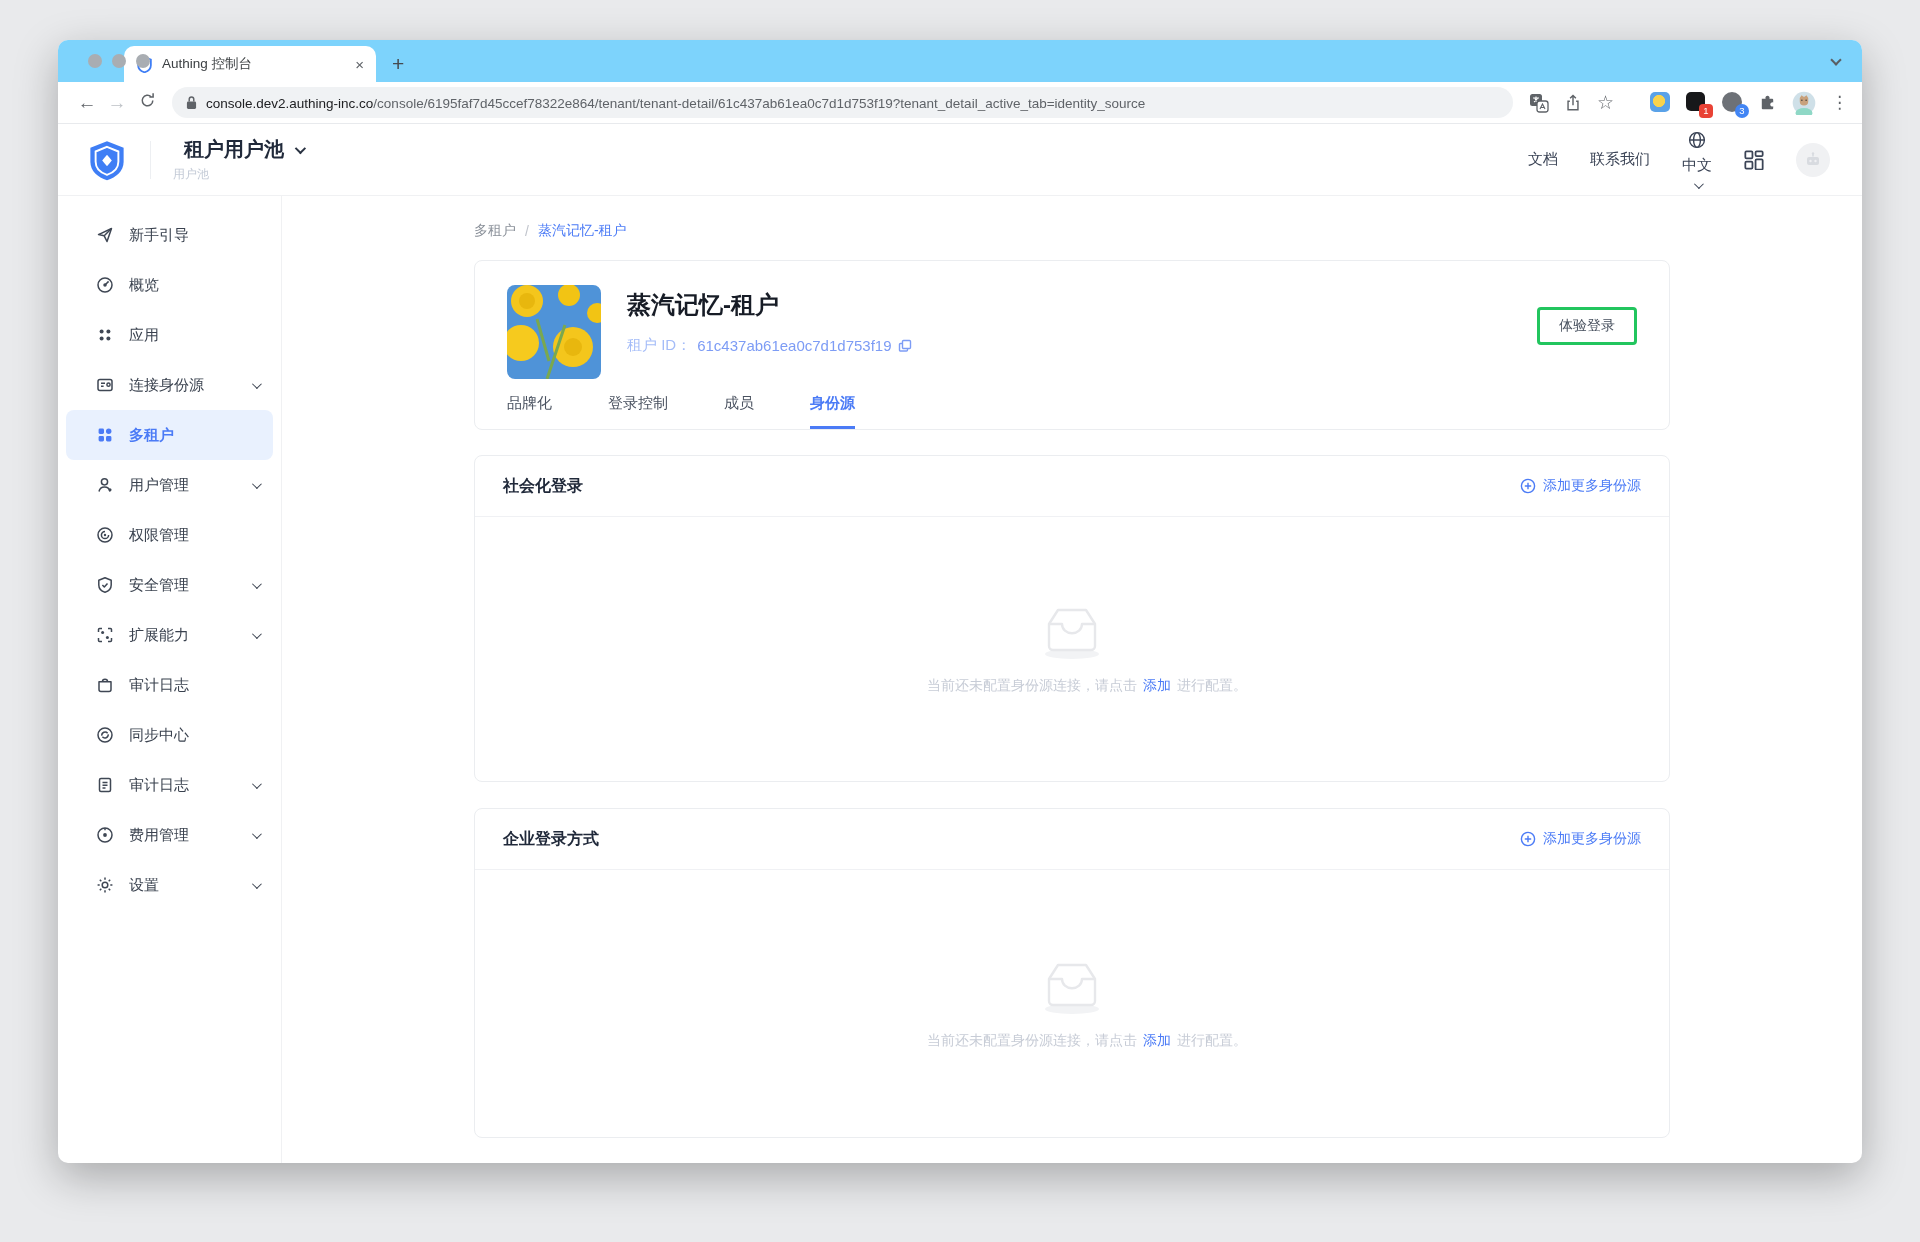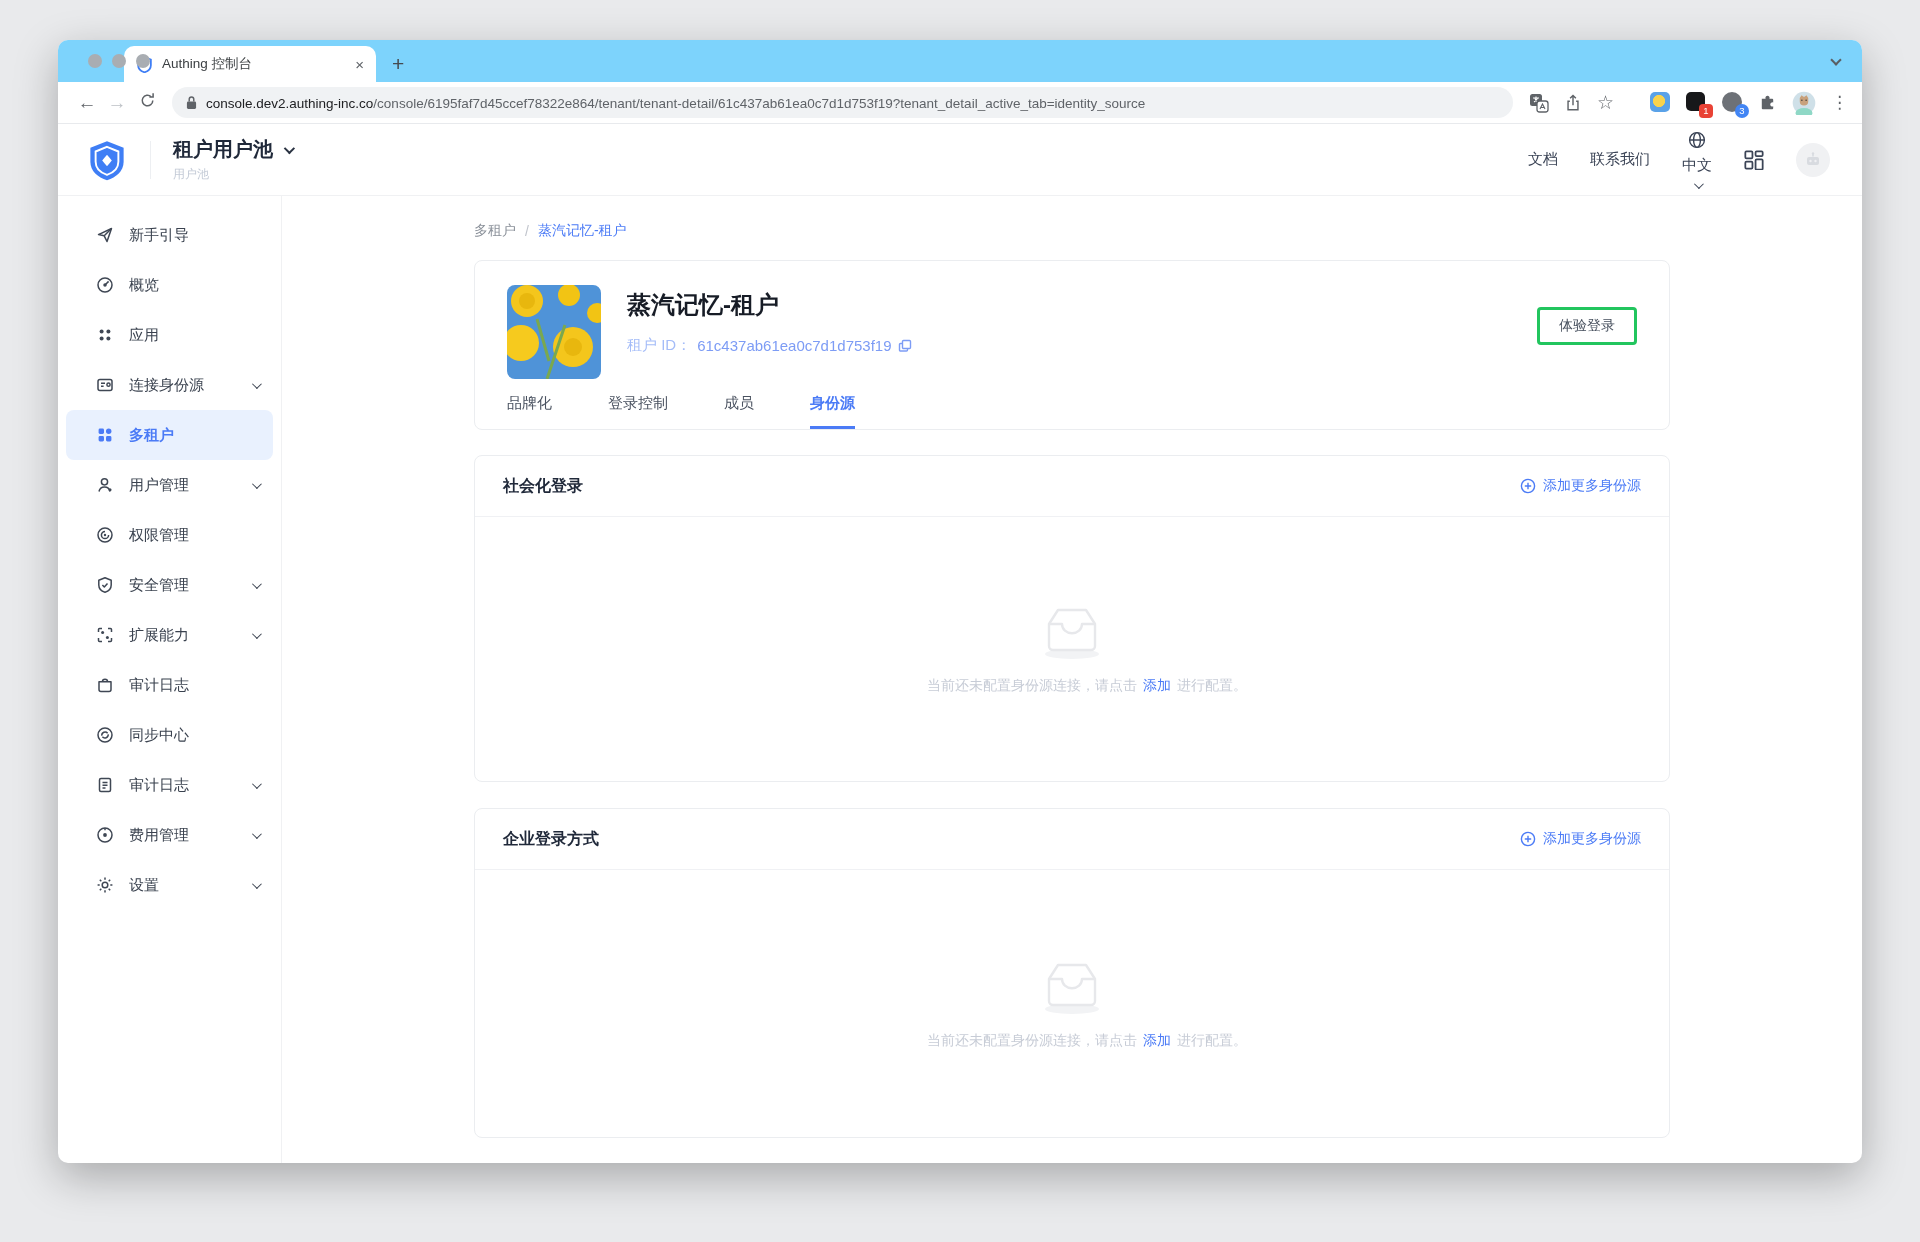--- a/index.html
+++ b/index.html
@@ -36,21 +36,21 @@
   .ext-black { width:19px; height:19px; border-radius:5px; background:#17181a; }
   .ext-gray  { width:20px; height:20px; border-radius:50%; background:#6d7177; }
   .badge { position:absolute; right:-6px; bottom:-5px; min-width:14px; height:14px; border-radius:4px;
            color:#fff; font-size:9.5px; line-height:14px; text-align:center; padding:0 3px; }
   .badge.red { background:#e94235; } .badge.blue { background:#4285f4; border-radius:7px; }
   .dots { font-size:17px; color:#5f6368; }
 
   
   .appheader { height:72px; background:#fff; display:flex; align-items:center; padding:0 32px 0 28px; border-bottom:1px solid #f0f1f3; }
   .vdiv { width:1px; height:38px; background:#edeff2; margin:0 22px; }
-  .wtitle-row { display:flex; align-items:center; gap:11px; }
+  .wtitle-row { display:flex; align-items:center; gap:11px;margin-left:11px; }
   .wtitle { font-size:20px; font-weight:700; color:#20293a; }
   .caret { width:8px; height:8px; border-right:2px solid #2a3342; border-bottom:2px solid #2a3342; transform:rotate(45deg) translateY(-2px); }
   .wsub { font-size:12px; color:#c3cad6; margin-top:3px; }
   .hright { margin-left:auto; display:flex; align-items:center; gap:32px; }
   .hlink { font-size:15px; color:#3b4456; }
   .lang { display:flex; align-items:center; gap:7px; font-size:15px; color:#3b4456;flex-direction:column; }
   .caret-s { width:7px; height:7px; border-right:1.6px solid #3b4456; border-bottom:1.6px solid #3b4456; transform:rotate(45deg) translateY(-2px); }
   .havatar { width:34px; height:34px; border-radius:50%; background:#f0f1f3; display:flex; align-items:center; justify-content:center; }
 
   

